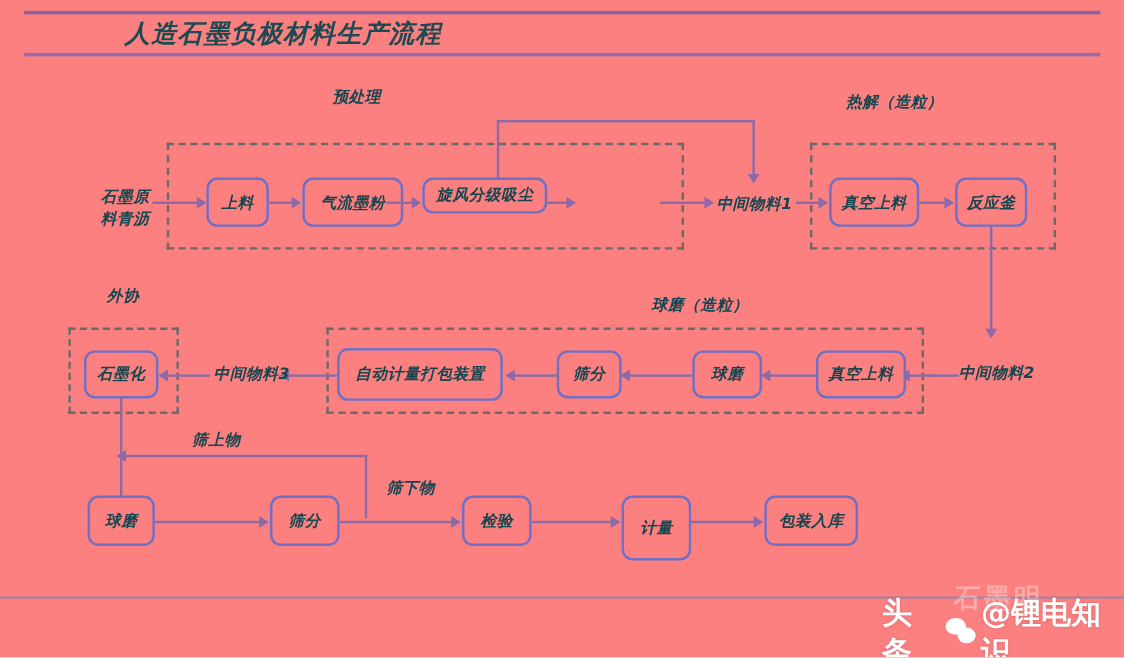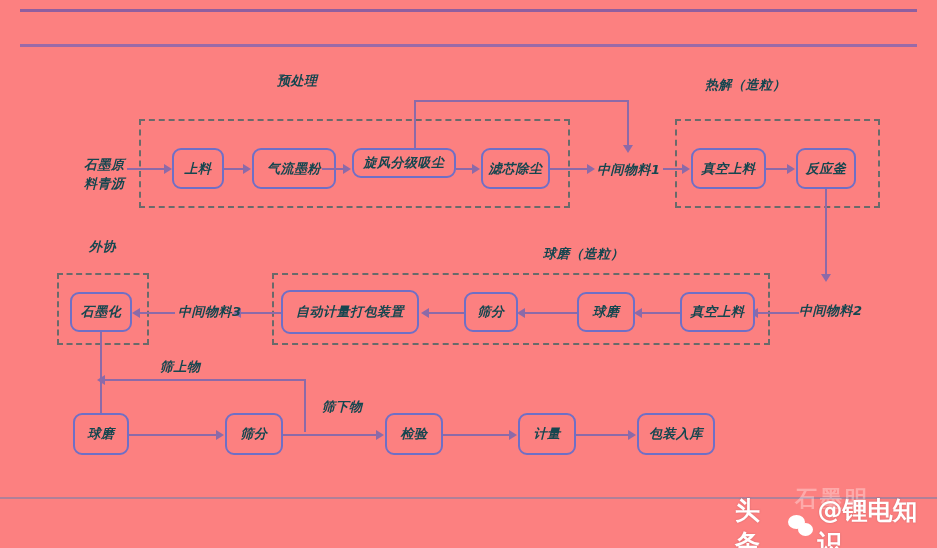--- a/index.html
+++ b/index.html
@@ -162,20 +162,21 @@
     color: rgba(255,255,255,0.33);
     letter-spacing: 3px;
   }
 </style>
 </head>
 <body>
 
 <div id="page">
 
   <div id="title-rule-top"></div>
+  <div id="page-title">人造石墨负极材料生产流程</div>
   <div id="title-rule-bottom"></div>
 
   <div class="label" style="left:277px; top:72px;">预处理</div>
   <div class="label" style="left:705px; top:76px;">热解（造粒）</div>
   <div class="label" style="left:543px; top:245px;">球磨（造粒）</div>
   <div class="label" style="left:89px; top:238px;text-align:right;">外协</div>
 
   <div class="group" style="left:139px; top:119px; width:431px; height:89px;"></div>
 
   <div class="group" style="left:675px; top:119px; width:205px; height:89px;"></div>
@@ -200,21 +201,20 @@
   <div class="pbox" style="left:252px; top:148px; width:84px; height:41px;">气流墨粉</div>
 
   <div class="hline" style="left:322px; top:168px; width:22px;"></div>
   <div class="arrow-r" style="left:343px; top:164px;"></div>
 
   <div class="pbox" style="left:352px; top:148px; width:104px; height:30px;">旋风分级吸尘</div>
 
   <div class="hline" style="left:456px; top:168px; width:17px;"></div>
   <div class="arrow-r" style="left:472px; top:164px;"></div>
 
-  <div class="pbox" style="left:481px; top:148px; width:69px; height:41px;">滤芯除尘</div>
 
   <div class="hline" style="left:550px; top:168px; width:38px;"></div>
   <div class="arrow-r" style="left:587px; top:164px;"></div>
 
   <div class="label" style="left:597px; top:161px;">中间物料1</div>
 
   <div class="hline" style="left:663px; top:168px; width:20px;"></div>
   <div class="arrow-r" style="left:682px; top:164px;"></div>
 
   <div class="pbox" style="left:691px; top:148px; width:75px; height:41px;">真空上料</div>
@@ -284,21 +284,21 @@
   <div class="pbox" style="left:225px; top:413px; width:58px; height:42px;">筛分</div>
 
   <div class="hline" style="left:283px; top:434px; width:94px;"></div>
   <div class="arrow-r" style="left:376px; top:430px;"></div>
 
   <div class="pbox" style="left:385px; top:413px; width:58px; height:42px;">检验</div>
 
   <div class="hline" style="left:443px; top:434px; width:67px;"></div>
   <div class="arrow-r" style="left:509px; top:430px;"></div>
 
-  <div class="pbox" style="left:518px; top:413px; width:58px; height:42px;">计量</div>
+  <div class="pbox" style="left:518px; top:413px; width:58px; height:54px;">计量</div>
 
   <div class="hline" style="left:576px; top:434px; width:53px;"></div>
   <div class="arrow-r" style="left:628px; top:430px;"></div>
 
   <div class="pbox" style="left:637px; top:413px; width:78px; height:42px;">包装入库</div>
 
   <div id="footer-rule"></div>
 
   <div id="watermark-ghost">石墨明</div>
   <div id="watermark">

